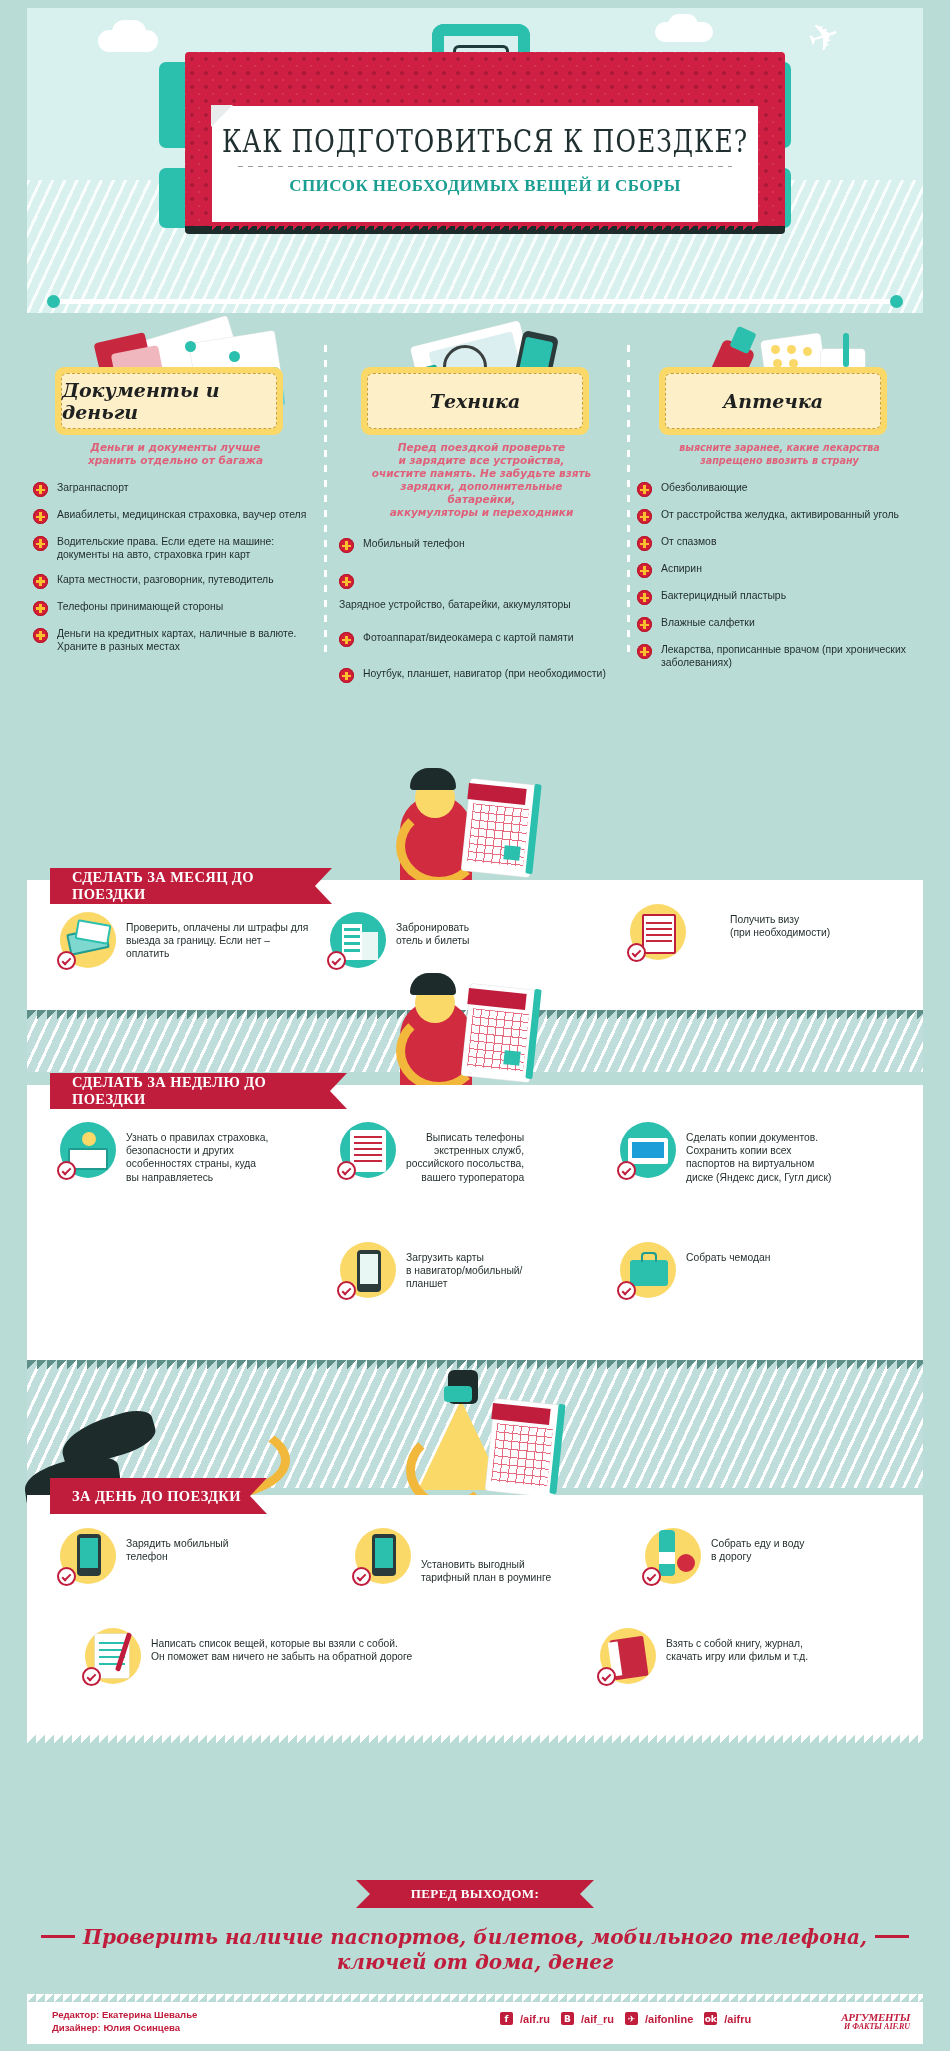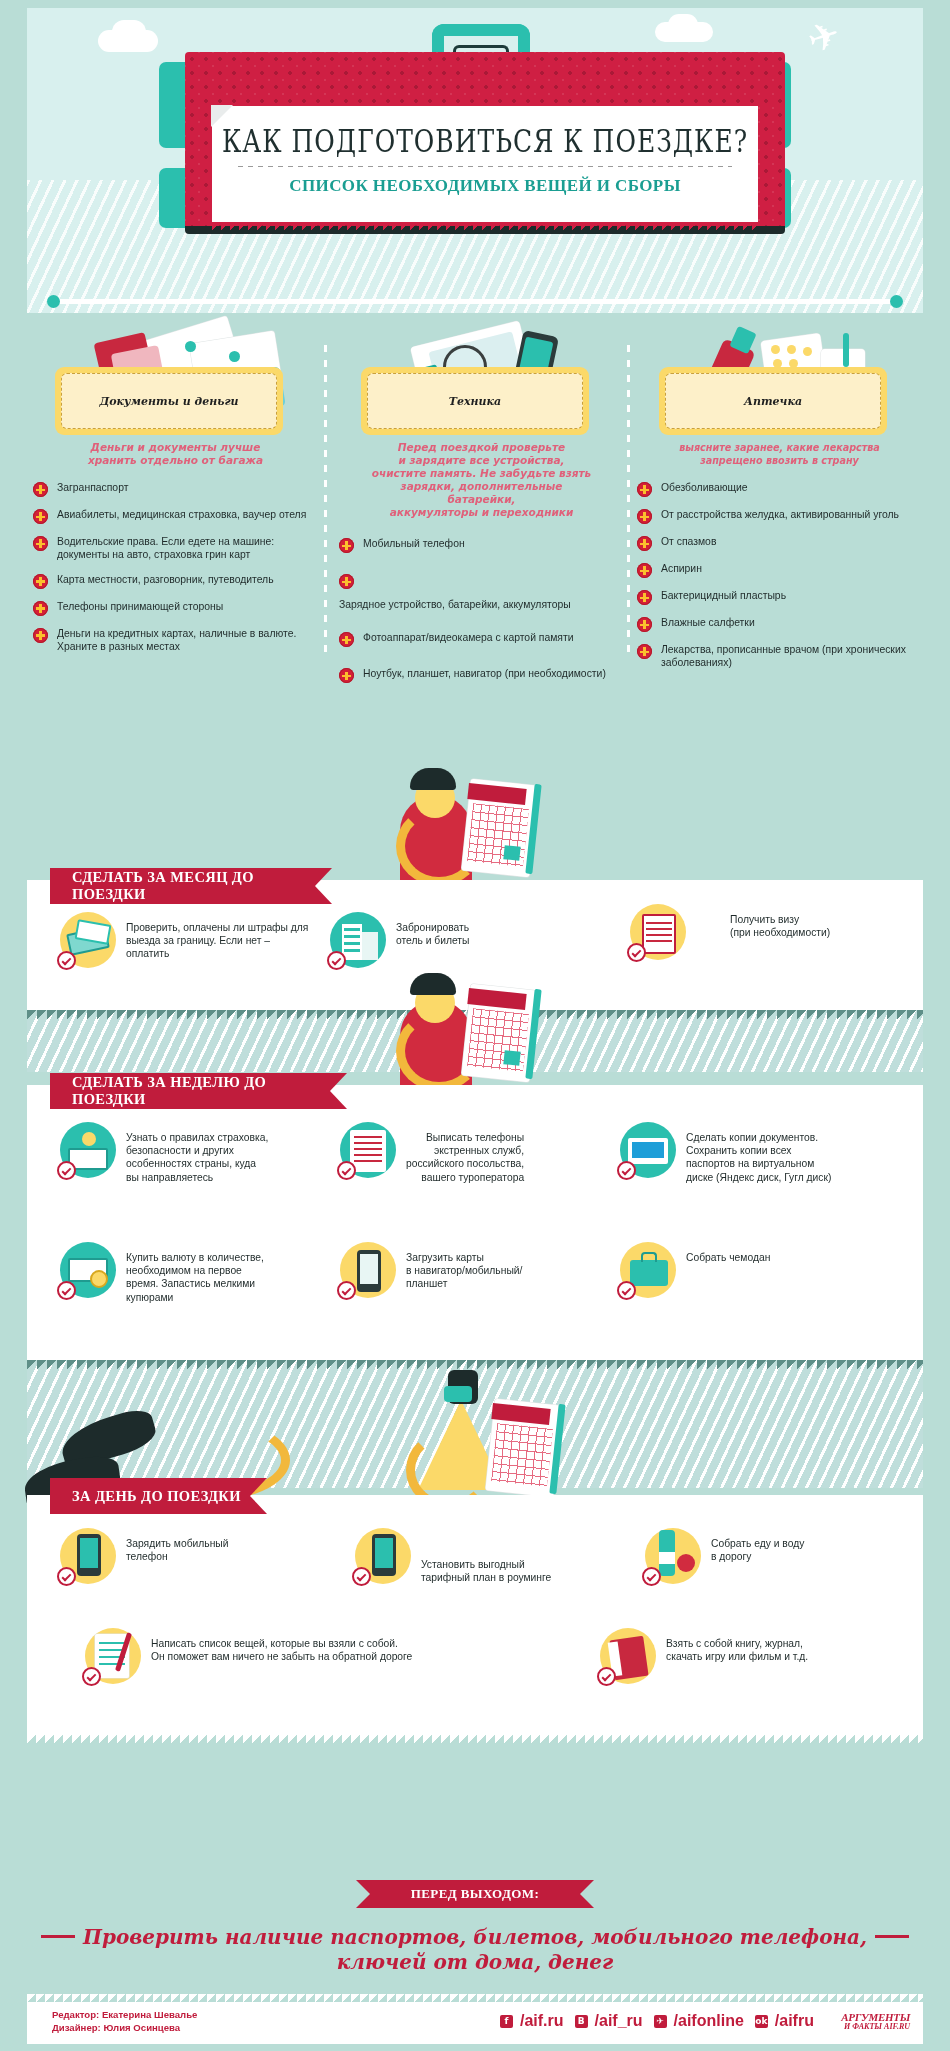--- a/index.html
+++ b/index.html
@@ -105,21 +105,21 @@
     position:absolute; left:22px; bottom:0; width:228px; height:68px;
     background:#fbd969; border-radius:9px;
   }
   .card-inner {
     position:absolute; inset:6px; background:#fdf0c9; border-radius:6px;
     border:1.6px dashed #c9a03c;
     display:flex; align-items:center; justify-content:center;
   }
   .card-title {
     font-family:"DejaVu Serif", serif; font-style:italic; font-weight:bold;
-    color:#1f2020; font-size:11px;
+    color:#1f2020; font-size:19px;
   }
   .col-note { margin:6px auto 0; width:230px; }
   .items { margin-top:14px; }
   .item { display:flex; align-items:flex-start; gap:9px; margin-bottom:11px; }
   .plus {
     flex:0 0 auto; width:15px;height:15px;border-radius:50%;
     background:#d32036; position:relative; margin-top:1px;
     box-shadow:0 0 0 1px #b4182c inset;
   }
   .plus:before,.plus:after{
@@ -196,21 +196,21 @@
   .footer-zig{
     position:absolute; left:27px; width:896px; height:9px;
     background:linear-gradient(-45deg,transparent 50%,#ffffff 51%) 0 0/9px 9px repeat-x;
   }
   .footer{ position:absolute; left:27px; width:896px; background:#ffffff; }
   .credit{ font-size:9.6px; line-height:13px; color:#c01c3c; font-weight:bold; }
   .social{ display:flex; align-items:center; gap:7px; }
   .sq{ width:13px;height:13px;background:#c01c3c;color:#fff;border-radius:2px;
        font-size:9px; display:flex;align-items:center;justify-content:center;
        font-family:"DejaVu Sans",sans-serif; font-weight:bold;}
-  .handle{ font-size:16px; color:#c01c3c; font-weight:bold; margin-right:4px;}
+  .handle{ font-size:11px; color:#c01c3c; font-weight:bold; margin-right:4px;}
   .logo{ text-align:right; line-height:10px; }
   .logo .l1{ font-family:"Liberation Serif",serif; font-weight:bold; font-style:italic;
              font-size:11px; color:#c01c3c; letter-spacing:-.3px;}
   .logo .l2{ font-family:"Liberation Serif",serif; font-weight:bold; font-style:italic;
              font-size:8px; color:#c01c3c;}
 </style>
 </head>
 <body>
 
 <div class="page">
@@ -491,32 +491,20 @@
       <div class="abs" style="left:8px;top:16px;width:40px;height:26px;background:#ffffff;border-radius:2px;"></div>
       <div class="abs" style="left:12px;top:20px;width:32px;height:16px;background:#1e9ed8;"></div>
       <div class="tick"></div>
     </div>
     <div class="chk-text" style="white-space:pre-line;">Сделать копии документов.
 Сохранить копии всех
 паспортов на виртуальном
 диске (Яндекс диск, Гугл диск)</div>
   </div>
 
-  <div class="chk" style="left:60px;top:1242px;width:215px;">
-    <div class="circle-icon">
-      <div class="pic pic-bg-t"></div>
-      <div class="abs" style="left:8px;top:16px;width:40px;height:24px;background:#ffffff;border:2px solid #1f9b90;border-radius:2px;"></div>
-      <div class="abs" style="left:30px;top:28px;width:18px;height:18px;border-radius:50%;background:#fbd969;border:2px solid #d8a81f;"></div>
-      <div class="tick"></div>
-    </div>
-    <div class="chk-text" style="white-space:pre-line;">Купить валюту в количестве,
-необходимом на первое
-время. Запастись мелкими
-купюрами</div>
-  </div>
 
   <div class="chk" style="left:340px;top:1242px;width:215px;">
     <div class="circle-icon">
       <div class="pic pic-bg-y"></div>
       <div class="abs" style="left:17px;top:8px;width:24px;height:42px;background:#2b3b3b;border-radius:4px;"></div>
       <div class="abs" style="left:20px;top:12px;width:18px;height:30px;background:#e8f6f4;"></div>
       <div class="tick"></div>
     </div>
     <div class="chk-text" style="white-space:pre-line;">Загрузить карты
 в навигатор/мобильный/

